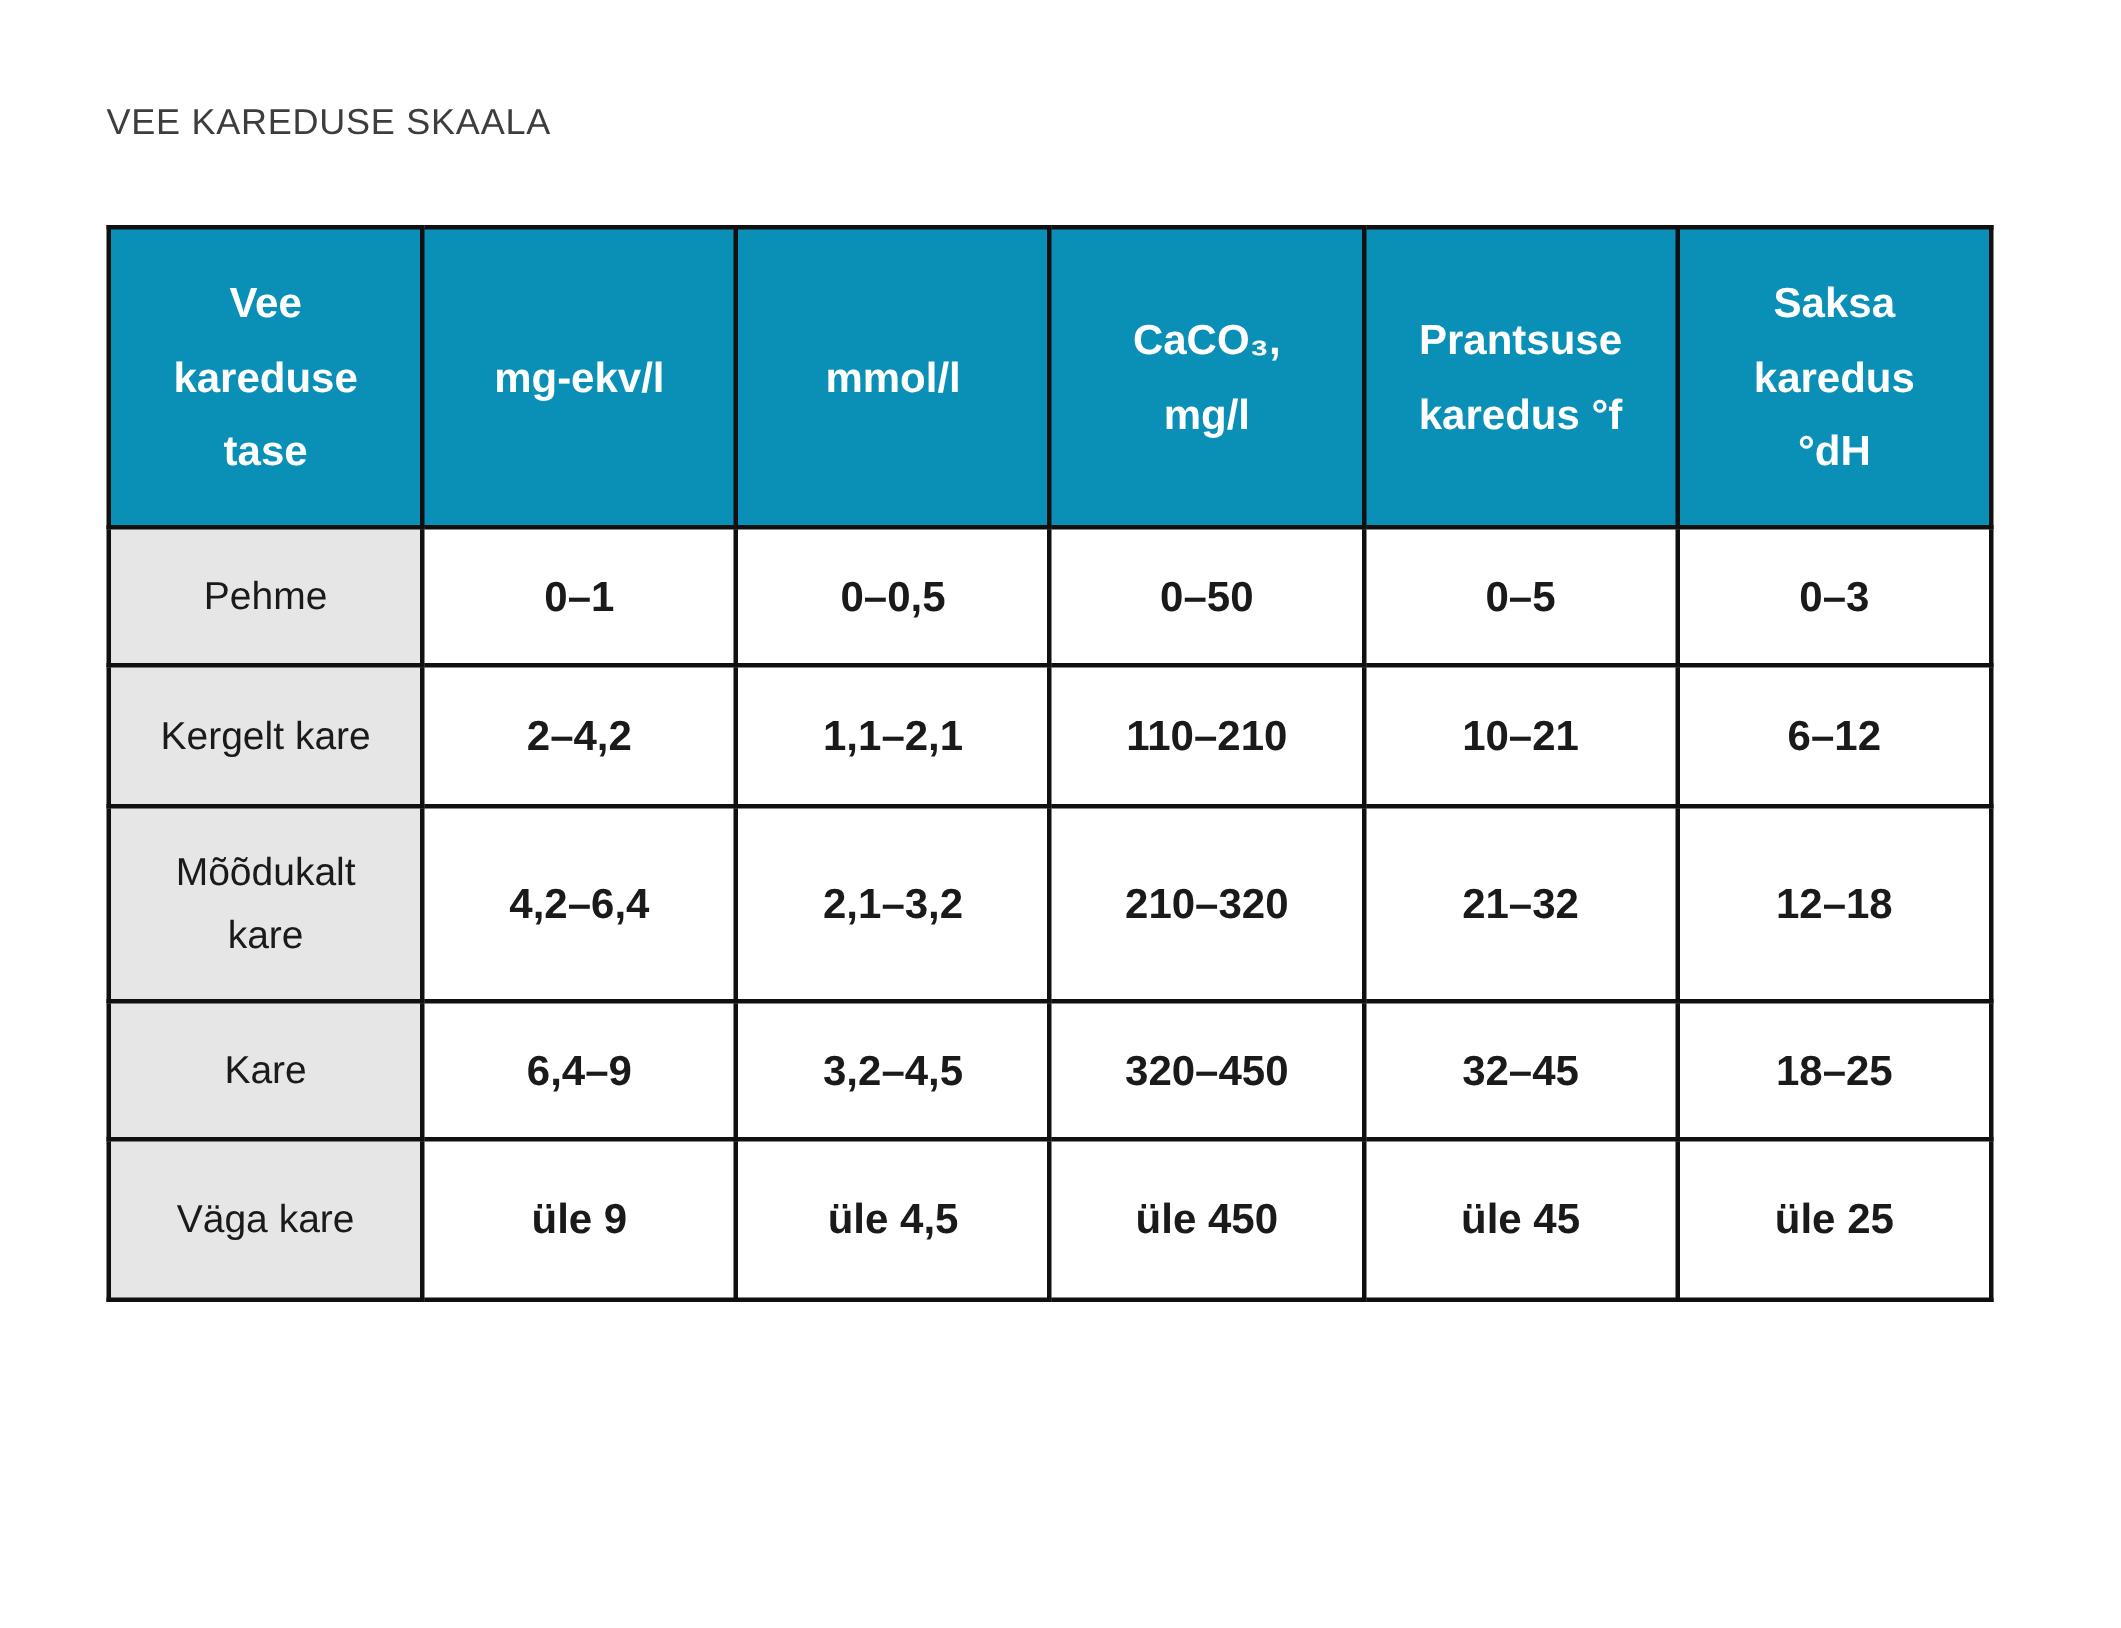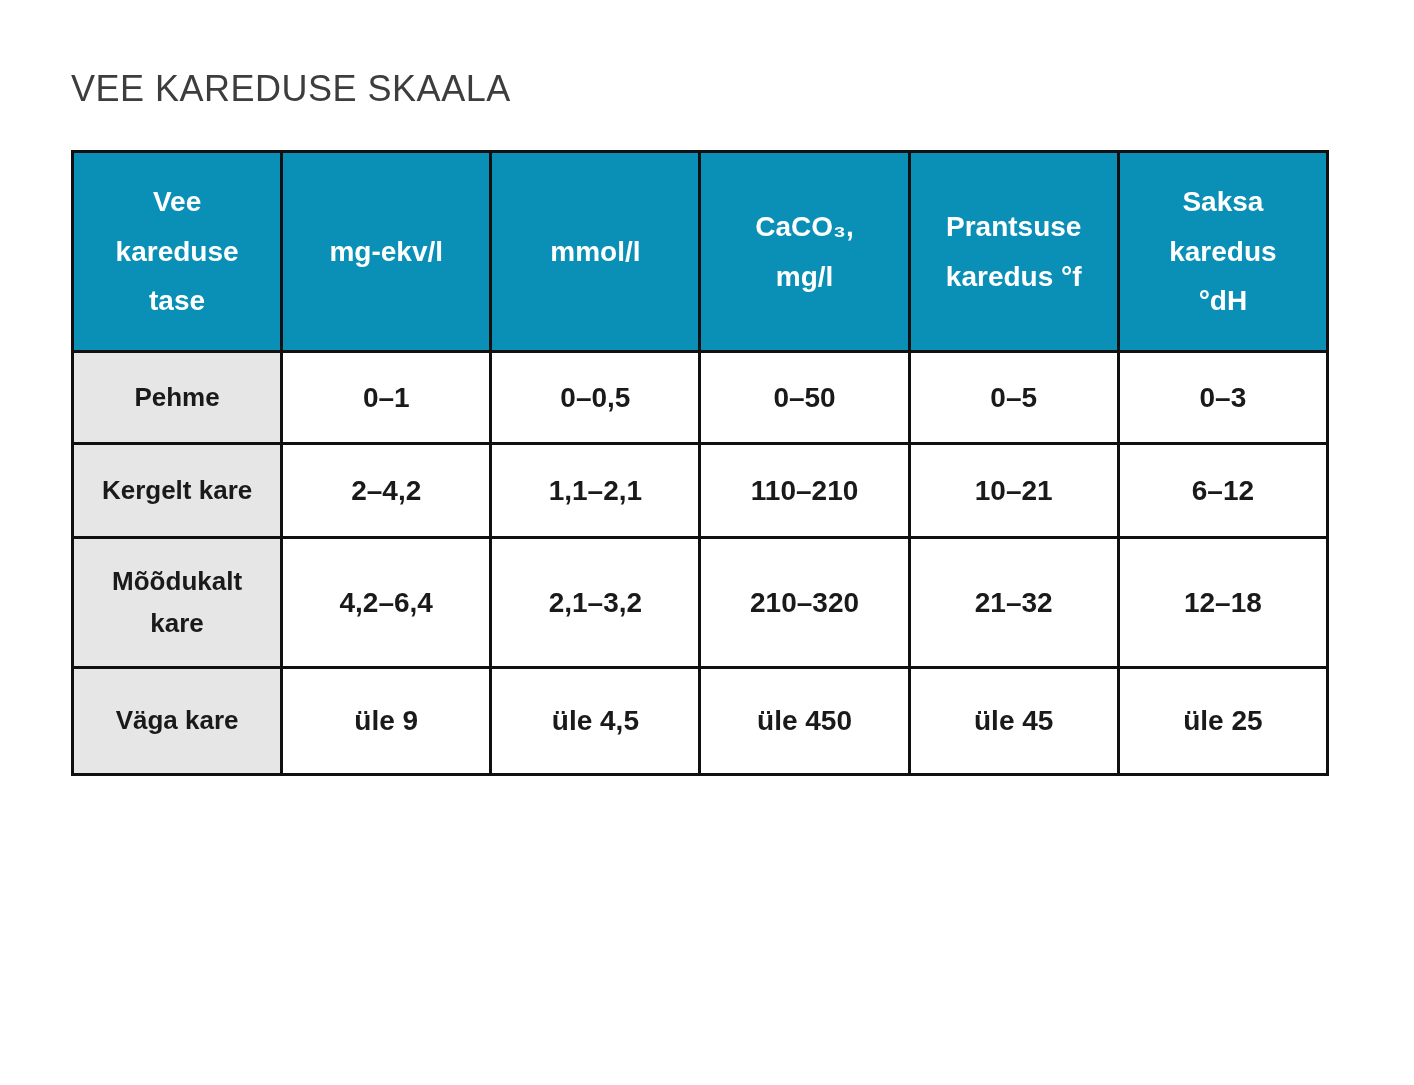--- a/index.html
+++ b/index.html
@@ -16,21 +16,21 @@
   body{
     background:var(--page-bg);
     font-family:"Liberation Sans","DejaVu Sans",sans-serif;
     position:relative;
     overflow:hidden;
   }
   .page-title{
     position:absolute;
     left:71px;
     top:68px;
-    font-size:36px;
+    font-size:24px;
     font-weight:400;
     letter-spacing:0.5px;
     color:var(--title-text);
   }
   table.hardness{
     position:absolute;
     left:71px;
     top:150px;
     width:1258px;
     border-collapse:collapse;
@@ -48,21 +48,21 @@
     color:var(--header-text);
     font-size:28px;
     font-weight:bold;
     line-height:1.78;
     padding:0 8px;
   }
   td.row-label{
     background:var(--label-bg);
     color:var(--body-text);
     font-size:26px;
-    font-weight:bold;
+    font-weight:normal;
     line-height:1.58;
     padding:0 22px;
   }
   td.cell-value{
     background:#FFFFFF;
     color:var(--body-text);
     font-size:28px;
     font-weight:700;
     padding:0 10px;
   }
@@ -125,20 +125,28 @@
       <td class="cell-value">6–12</td>
     </tr>
     <tr class="rh-l2">
       <td class="row-label">Mõõdukalt kare</td>
       <td class="cell-value">4,2–6,4</td>
       <td class="cell-value">2,1–3,2</td>
       <td class="cell-value">210–320</td>
       <td class="cell-value">21–32</td>
       <td class="cell-value">12–18</td>
     </tr>
+    <tr class="rh-s3">
+      <td class="row-label">Kare</td>
+      <td class="cell-value">6,4–9</td>
+      <td class="cell-value">3,2–4,5</td>
+      <td class="cell-value">320–450</td>
+      <td class="cell-value">32–45</td>
+      <td class="cell-value">18–25</td>
+    </tr>
     <tr class="rh-s4">
       <td class="row-label">Väga kare</td>
       <td class="cell-value">üle 9</td>
       <td class="cell-value">üle 4,5</td>
       <td class="cell-value">üle 450</td>
       <td class="cell-value">üle 45</td>
       <td class="cell-value">üle 25</td>
     </tr>
   </tbody>
 </table>

